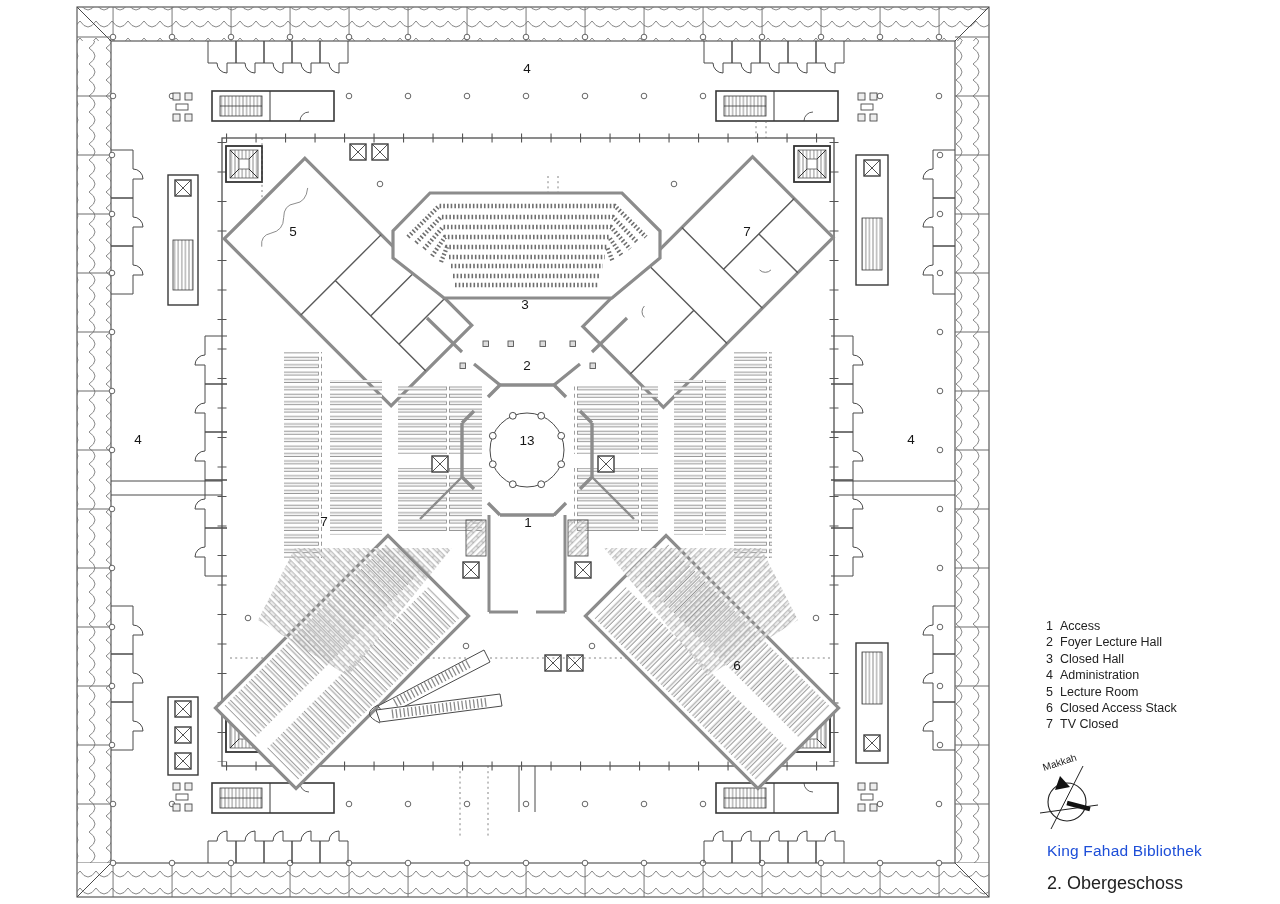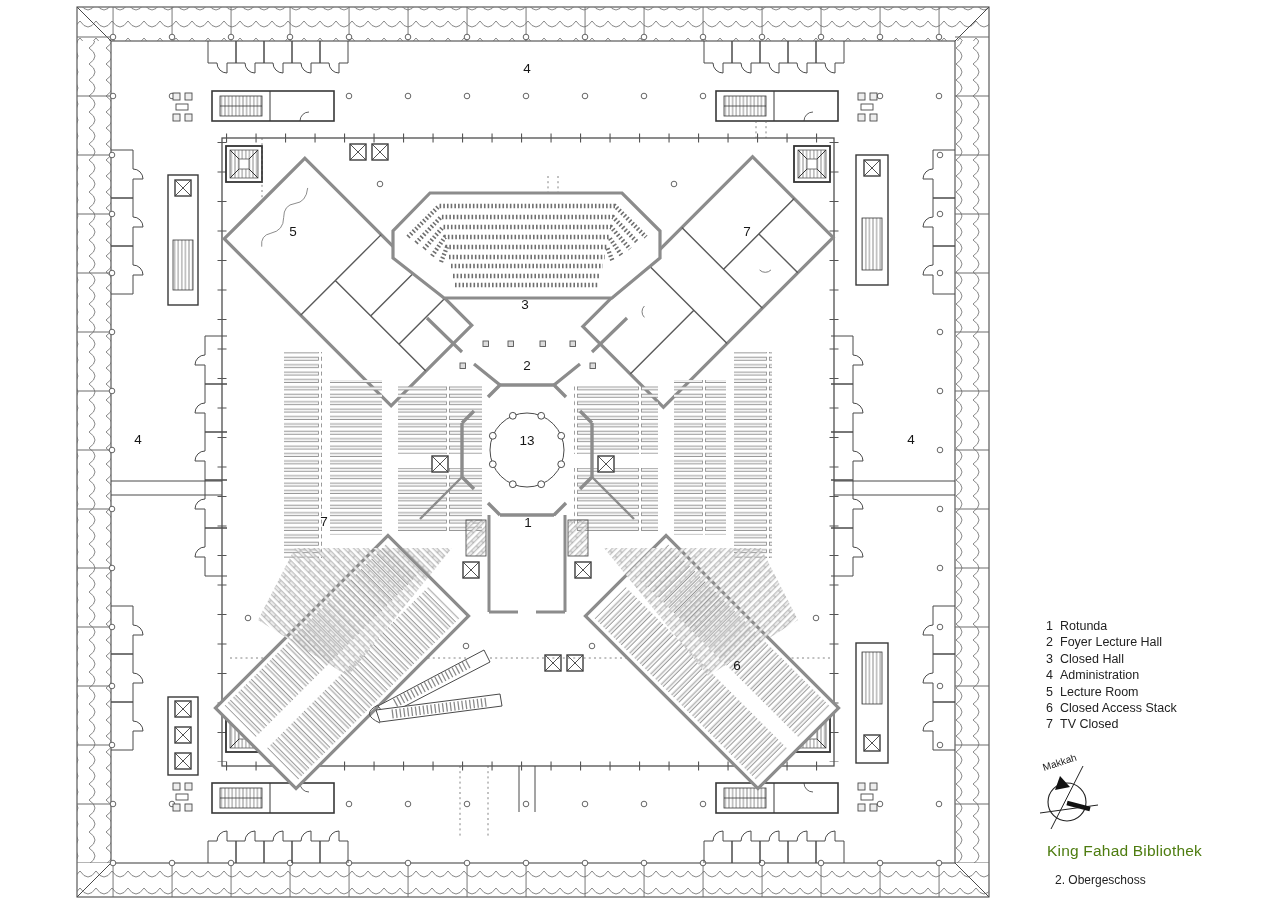--- a/index.html
+++ b/index.html
@@ -8,22 +8,22 @@
   html,body{margin:0;padding:0;background:#fff;}
   .canvas{position:relative;width:1280px;height:904px;background:var(--bg);
           font-family:"Liberation Sans","DejaVu Sans",sans-serif;overflow:hidden;}
   .plan-svg{position:absolute;left:0;top:0;}
   .side-panel{position:absolute;left:1040px;top:618px;width:230px;color:var(--text);}
   .legend{position:absolute;left:0;top:0;}
   .legend-row{display:flex;align-items:baseline;font-size:12.5px;line-height:16.4px;color:#222;}
   .legend-num{width:13px;text-align:right;margin-right:7px;}
   .compass-wrap{position:absolute;left:-4px;top:136px;width:80px;height:80px;}
   .titleblock{position:absolute;left:7px;top:224px;}
-  .tb-title{font-size:15.5px;color:#4d7c0f;letter-spacing:0.2px;}
-  .tb-sub{font-size:12px;color:#222;margin-top:13px;margin-left:8px;}
+  .tb-title{font-size:15.5px;color:#1d4ed8;letter-spacing:0.2px;}
+  .tb-sub{font-size:18px;color:#222;margin-top:13px;}
   svg text.plabel{font-family:"Liberation Sans","DejaVu Sans",sans-serif;font-size:13.5px;fill:#161616;text-anchor:middle;}
   svg text.mecca{font-family:"Liberation Sans","DejaVu Sans",sans-serif;font-size:10px;fill:#222;}
 </style>
 </head>
 <body>
 
 <div class="canvas">
 
 <svg class="plan-svg" width="1280" height="904" viewBox="0 0 1280 904">
   <defs>
@@ -428,21 +428,21 @@
     <text class="plabel" x="528" y="527">1</text>
     <text class="plabel" x="324" y="526">7</text>
     <text class="plabel" x="737" y="670">6</text>
   </g>
 </svg>
 
 <div class="side-panel">
   <div class="legend">
     <div class="legend-row">
       <span class="legend-num">1</span>
-      <span>Rotunda</span>
+      <span>Access</span>
     </div>
     <div class="legend-row">
       <span class="legend-num">2</span>
       <span>Foyer Lecture Hall</span>
     </div>
     <div class="legend-row">
       <span class="legend-num">3</span>
       <span>Closed Hall</span>
     </div>
     <div class="legend-row">

